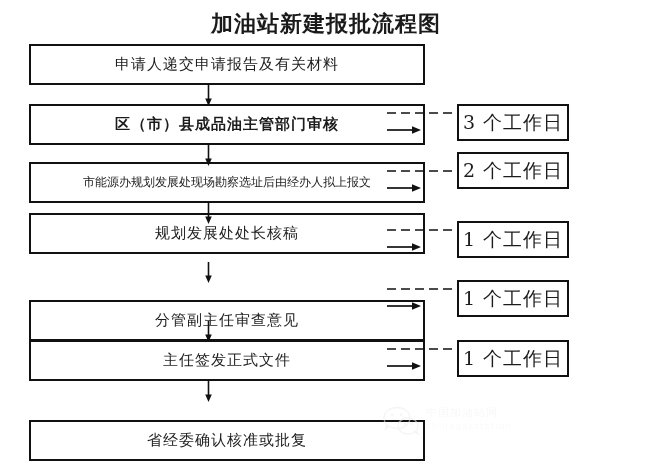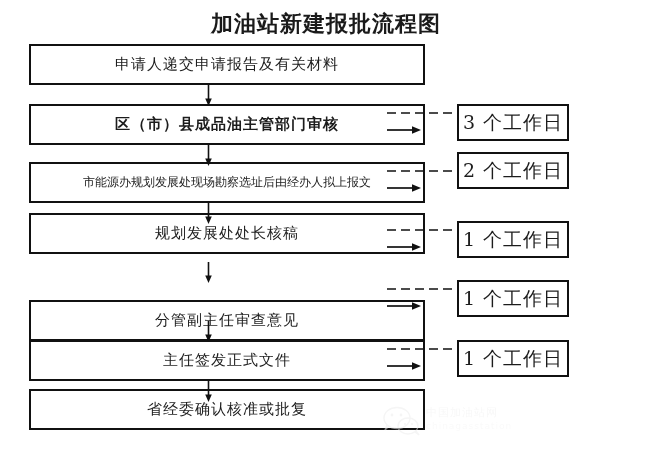--- a/index.html
+++ b/index.html
@@ -137,21 +137,21 @@
       </div>
       <div class="proc-box" style="top: 213px; height: 41px;">
         <span class="lbl size-normal">规划发展处处长核稿</span>
       </div>
       <div class="proc-box" style="top: 280px; height: 41px; margin-top: 20px;">
         <span class="lbl size-normal">分管副主任审查意见</span>
       </div>
       <div class="proc-box" style="top: 340px; height: 41px;">
         <span class="lbl size-normal">主任签发正式文件</span>
       </div>
-      <div class="proc-box" style="top: 389px; height: 41px;">
+      <div class="proc-box" style="top: 420px; height: 41px;">
         <span class="lbl size-normal">省经委确认核准或批复</span>
       </div>
       <div class="v-arrow" style="top: 85px;"><svg width="11" height="21" viewBox="0 0 11 21">
           <line x1="5.5" y1="0" x2="5.5" y2="15" stroke="#111111" stroke-width="1.6"></line>
           <polygon points="5.5,21 2.2,13.5 8.8,13.5" fill="#111111"></polygon>
         </svg></div>
       <div class="v-arrow" style="top: 145px;"><svg width="11" height="21" viewBox="0 0 11 21">
           <line x1="5.5" y1="0" x2="5.5" y2="15" stroke="#111111" stroke-width="1.6"></line>
           <polygon points="5.5,21 2.2,13.5 8.8,13.5" fill="#111111"></polygon>
         </svg></div>

